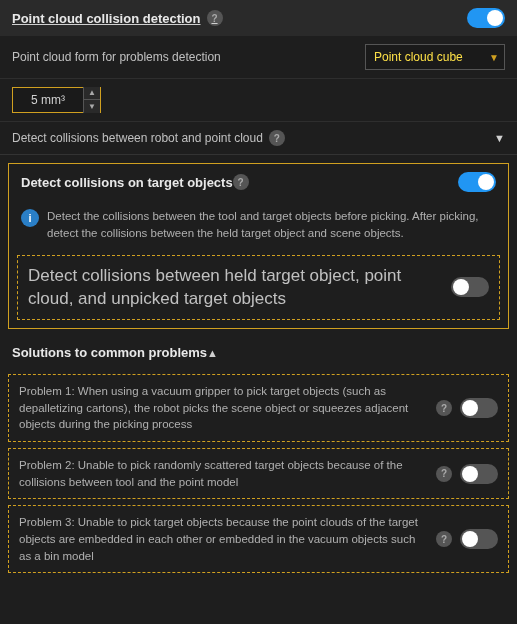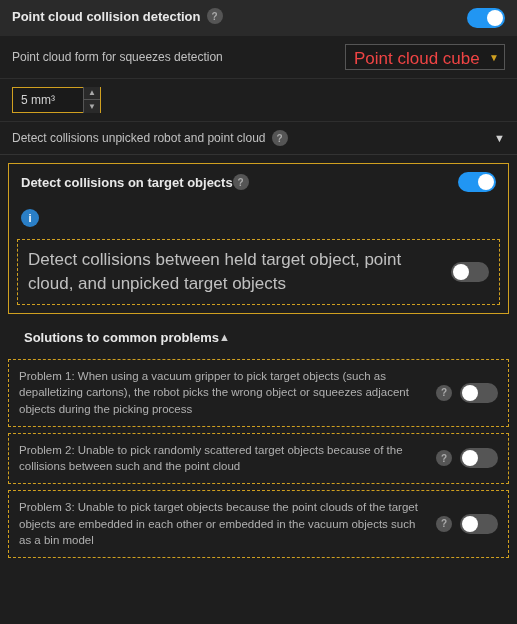--- a/index.html
+++ b/index.html
@@ -38,24 +38,25 @@
       background: white;
       top: 2px;
       transition: 0.2s;
     }
     .toggle-slider.on::before { left: 20px; }
     .toggle-slider.off::before { left: 2px; }
 
     
     .section-header {
       display: flex;
-      align-items: flex-start;
+      align-items: center;
       justify-content: space-between;
       padding: 8px 12px;
       background: #2a2a2a;
+      text-decoration: underline;
     }
     .section-header-left {
       display: flex;
       align-items: center;
       gap: 6px;
     }
     .section-title {
       color: #e8e8e8;
       font-weight: bold;
       font-size: 13px;
@@ -90,23 +91,23 @@
       padding: 8px 12px;
       border-bottom: 1px solid #2e2e2e;
     }
     .row-item:last-child { border-bottom: none; }
     .row-label { color: #c0c0c0; }
 
     
     .dropdown-select {
       background: #1a1a1a;
       border: 1px solid #555;
-      color: #ef4444;
+      color: #fde047;
       padding: 4px 24px 4px 8px;
-      font-size: 17px;
+      font-size: 12px;
       appearance: none;
       cursor: pointer;
       min-width: 140px;
       height: 26px;
     }
     .dropdown-wrapper {
       position: relative;
       display: inline-block;
     }
     .dropdown-arrow {
@@ -125,21 +126,21 @@
       align-items: center;
       border: 1px solid #d0a020;
       background: #1a1a1a;
       height: 26px;
     }
     .number-display {
       padding: 0 8px;
       color: #d0d0d0;
       font-size: 12px;
       min-width: 70px;
-      text-align: left;
+      text-align: center;
       line-height: 24px;
     }
     .spin-buttons {
       display: flex;
       flex-direction: column;
       border-left: 1px solid #555;
     }
     .spin-btn {
       background: #2a2a2a;
       border: none;
@@ -213,21 +214,21 @@
     }
 
     
     .solutions-section {
       margin-top: 4px;
     }
     .solutions-header {
       display: flex;
       align-items: center;
       justify-content: flex-start;
-      padding: 8px 24px;
+      padding: 8px 12px;
       background: #1e1e1e;
     }
     .solutions-title {
       color: #e8e8e8;
       font-weight: bold;
       font-size: 13px;
     }
 
     
     .problem-row {
@@ -261,93 +262,94 @@
       <span class="section-title">Point cloud collision detection</span>
       <span class="help-icon">?</span>
     </div>
     <label class="toggle-switch">
 
       <span class="toggle-slider on"></span>
     </label>
   </div>
 
   <div class="row-item">
-    <span class="row-label">Point cloud form for squeezes detection</span>
+    <span class="row-label">Point cloud form for problems detection</span>
     <div class="dropdown-wrapper">
       <select class="dropdown-select">
         <option>Point cloud cube</option>
       </select>
       <span class="dropdown-arrow">▼</span>
     </div>
   </div>
 
   <div class="row-item">
     <div class="number-input-wrapper">
       <span class="number-display">5 mm³</span>
       <div class="spin-buttons">
         <button class="spin-btn">▲</button>
         <button class="spin-btn">▼</button>
       </div>
     </div>
   </div>
 
   <div class="row-item">
     <div style="display:flex; align-items:center; gap:6px;">
-      <span class="row-label">Detect collisions unpicked robot and point cloud</span>
+      <span class="row-label">Detect collisions between robot and point cloud</span>
       <span class="help-icon">?</span>
     </div>
     <span class="collapse-arrow">▼</span>
   </div>
 </div>
 
 <div style="margin: 8px; border: 1.5px solid #d0a020;">
   <div class="target-section-header">
     <div style="display:flex; align-items:center; ">
       <span class="section-title">Detect collisions on target objects</span>
       <span class="help-icon">?</span>
     </div>
     <label class="toggle-switch">
 
       <span class="toggle-slider on"></span>
     </label>
   </div>
 
   <div class="info-box">
     <span class="info-icon">i</span>
+    <span class="info-text">Detect the collisions between the tool and target objects before picking. After picking, detect the collisions between the held target object and scene objects.</span>
   </div>
 
   <div class="dashed-row">
     <span class="dashed-row-label">Detect collisions between held target object, point cloud, and unpicked target objects</span>
     <label class="toggle-switch">
 
       <span class="toggle-slider off"></span>
     </label>
   </div>
 </div>
 
 <div class="solutions-section">
   <div class="solutions-header">
     <span class="solutions-title">Solutions to common problems</span>
     <span class="collapse-arrow">▲</span>
   </div>
 
   <div class="problem-row">
     <div class="problem-content">
-      <span class="problem-text">Problem 1: When using a vacuum gripper to pick target objects (such as depalletizing cartons), the robot picks the wrong object or squeezes adjacent objects during the picking process</span>
+      <span class="problem-text">Problem 1: When using a vacuum gripper to pick target objects (such as depalletizing cartons), the robot picks the scene object or squeezes adjacent objects during the picking process</span>
       <span class="help-icon">?</span>
     </div>
     <label class="toggle-switch">
 
       <span class="toggle-slider off"></span>
     </label>
   </div>
 
   <div class="problem-row">
     <div class="problem-content">
-      <span class="problem-text">Problem 2: Unable to pick randomly scattered target objects because of the collisions between such and the point cloud</span>
+      <span class="problem-text">Problem 2: Unable to pick randomly scattered target objects because of the collisions between tool and the point model</span>
       <span class="help-icon">?</span>
     </div>
     <label class="toggle-switch">
 
       <span class="toggle-slider off"></span>
     </label>
   </div>
 
   <div class="problem-row">
     <div class="problem-content">

